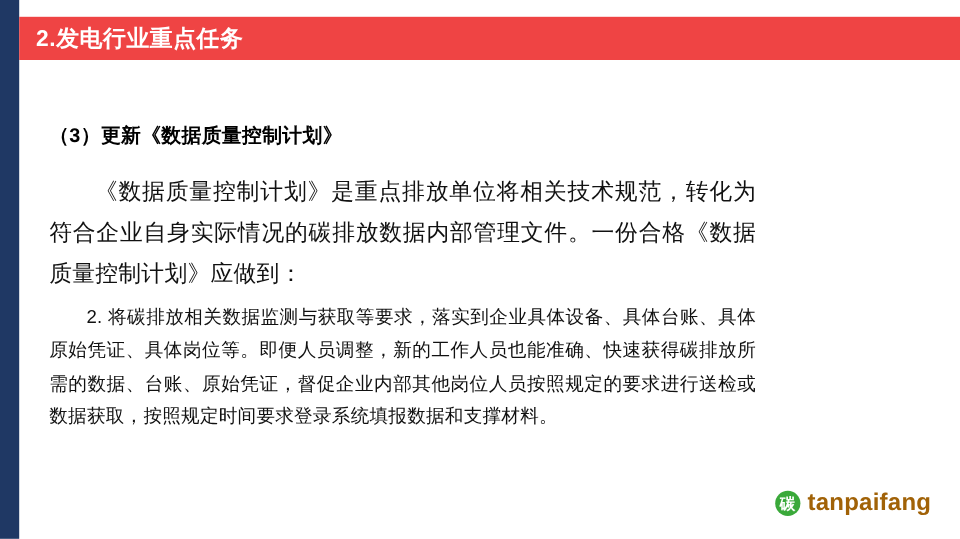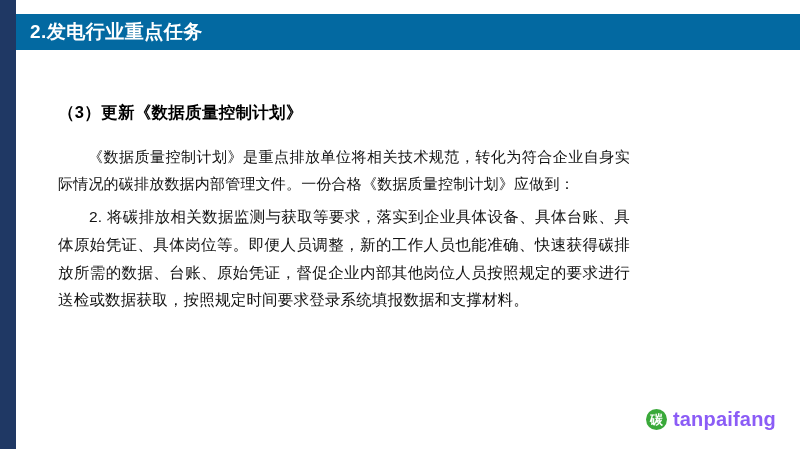--- a/index.html
+++ b/index.html
@@ -29,52 +29,52 @@
     height: 449px;
     background: #1f3864;
   }
   
   .header-bar {
     position: absolute;
     left: 16px;
     top: 14px;
     width: 784px;
     height: 36px;
-    background: #0369a1;
+    background: #ef4444;
     display: flex;
     align-items: center;
   }
   .header-title {
     color: #ffffff;
     font-size: 19px;
     font-weight: bold;
     letter-spacing: 0.5px;
     padding-left: 14px;
     white-space: nowrap;
   }
   
   .content {
     position: absolute;
     left: 16px;
     top: 60px;
     width: 654px;
     height: 389px;
     box-sizing: border-box;
-    padding: 0 40px 0 42px;
+    padding: 0 40px 0 25px;
   }
   .subtitle {
     margin-top: 42px;
     font-size: 16.5px;
     font-weight: bold;
     color: #000000;
     letter-spacing: 0.3px;
   }
   .para {
     margin-top: 20px;
-    font-size: 15px;
+    font-size: 19px;
     color: #111111;
     line-height: 1.78;
     text-align: justify;
     letter-spacing: 0.2px;
   }
   .para.indent {
     text-indent: 2em;
   }
   .para-list {
     margin-top: 6px;
@@ -101,21 +101,21 @@
     background: #3aa93a;
     color: #ffffff;
     font-size: 13px;
     font-weight: bold;
     display: flex;
     align-items: center;
     justify-content: center;
     line-height: 1;
   }
   .logo-text {
-    color: #8b5cf6;
+    color: #a16207;
     font-size: 20px;
     font-weight: bold;
     letter-spacing: 0.2px;
   }
 </style>
 </head>
 <body>
 
 <div class="slide">
 

